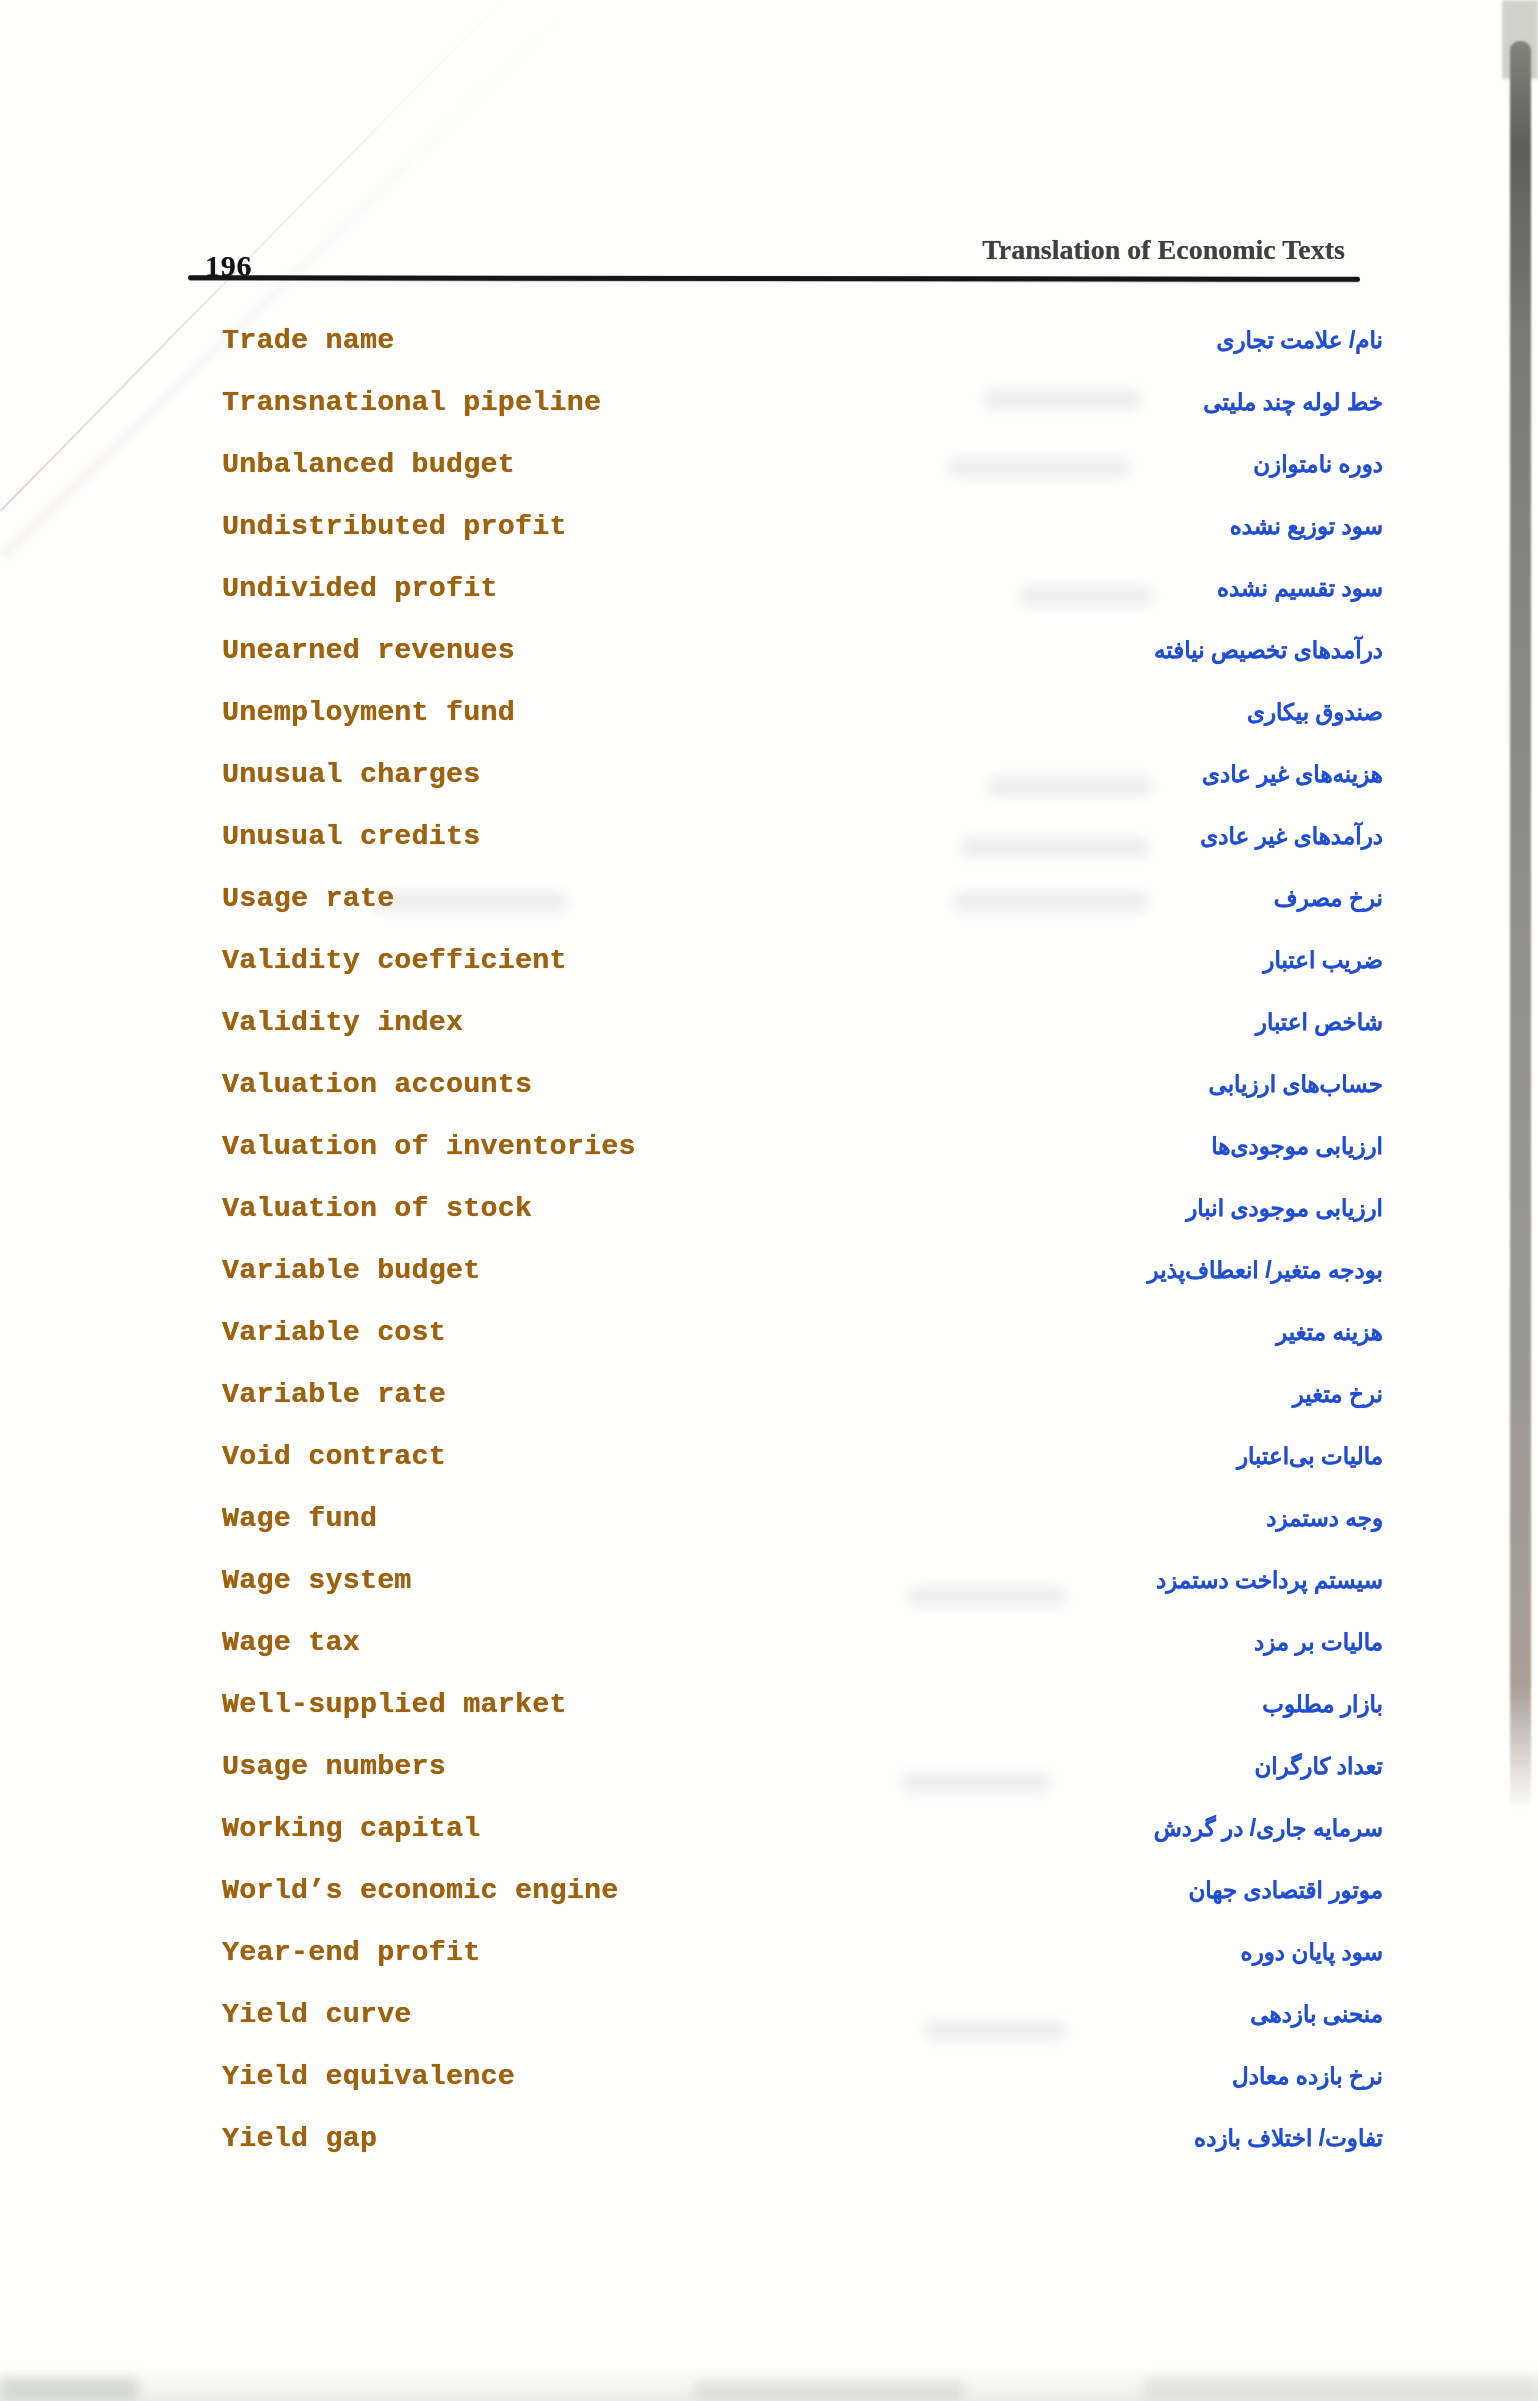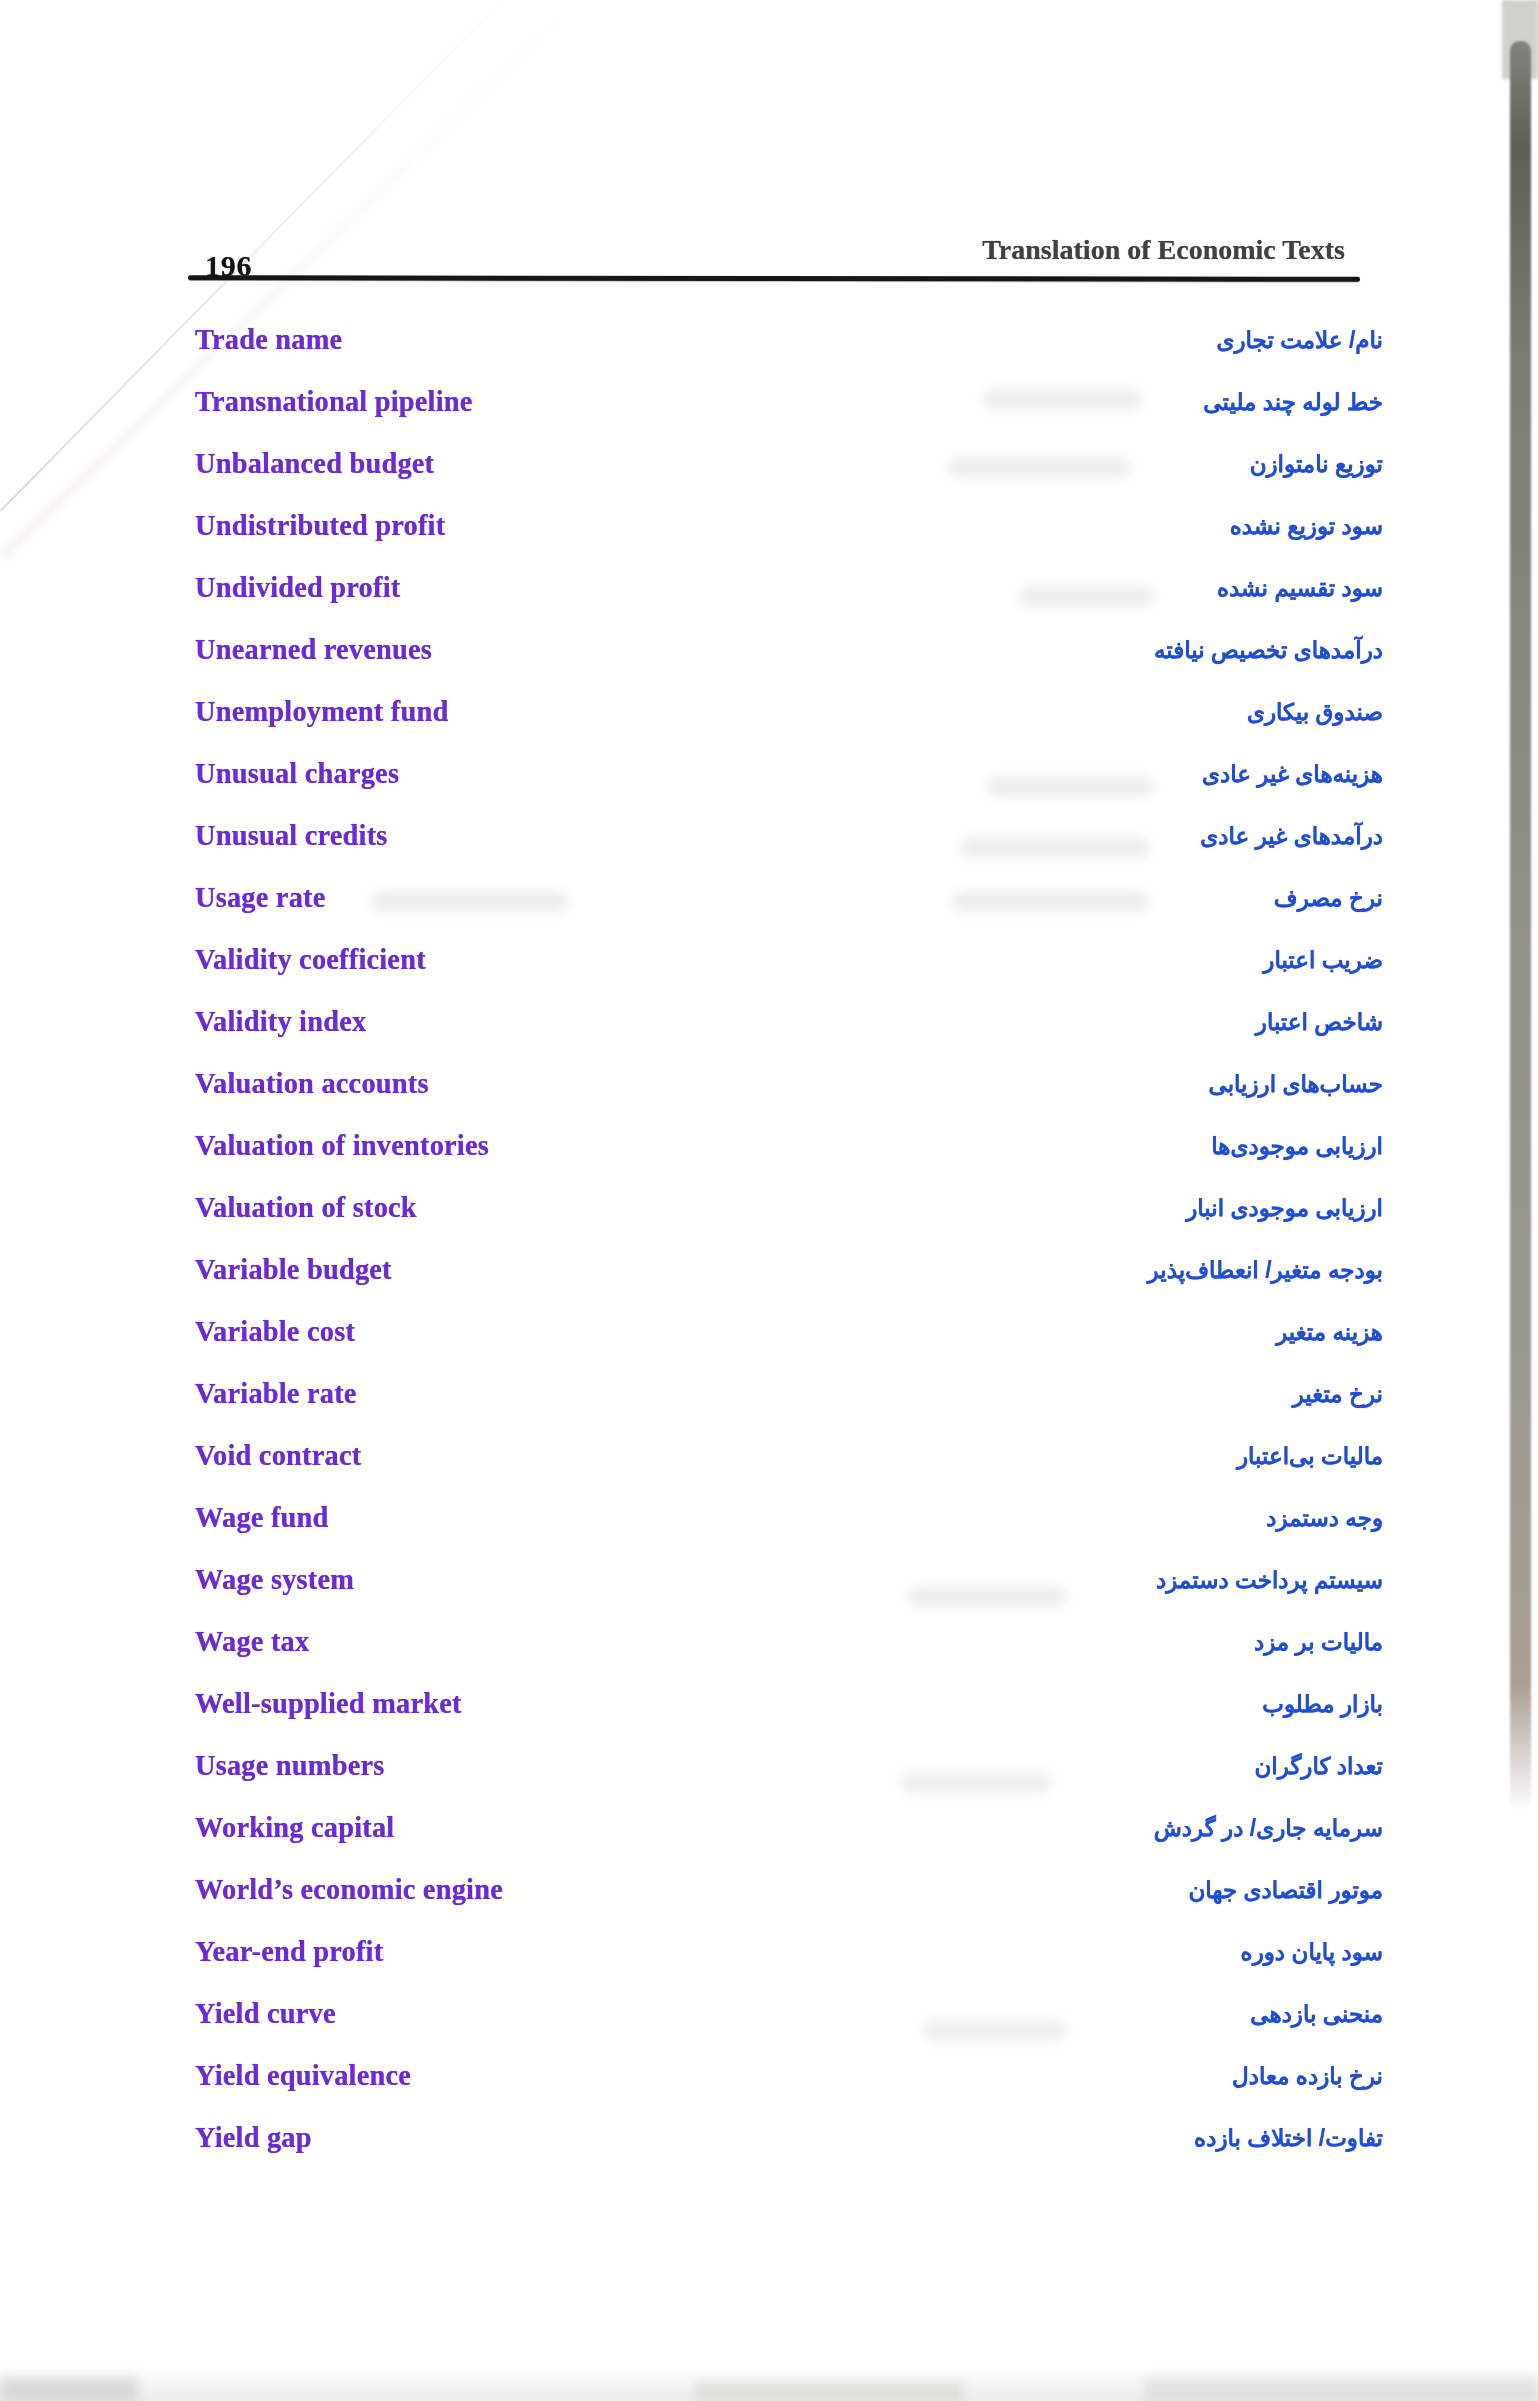--- a/index.html
+++ b/index.html
@@ -28,25 +28,26 @@
     position: absolute; left: 188px; right: 179px; top: 276px;
     height: 4.7px; background: #161616; border-radius: 2.4px;
     transform: rotate(0.08deg);
     box-shadow: 0 0.8px 0.8px rgba(60,60,60,.35);
   }
 
   
   .glossary-list { position: absolute; top: 309px; left: 0; right: 0; }
   .glossary-row { position: relative; height: 62px; }
   .term-en {
-    position: absolute; left: 195px; top: 50%;
+    position: absolute; left: 222px; top: 50%;
     transform: translateY(-50%);
-    font-size: 28.4px; font-weight: bold; color: #6d28d9;
+    font-size: 28.4px; font-weight: bold; color: #a16207;
     letter-spacing: 0.2px; white-space: nowrap;
     text-shadow: 0 0 0.8px rgba(25,25,25,.6);
+    font-family: Liberation Mono, monospace;
   }
   .term-fa {
     position: absolute; right: 156px; top: 50%;
     transform: translateY(-50%);
     direction: rtl; unicode-bidi: embed;
     font-family: Liberation Sans, sans-serif;
     font-size: 23px; font-weight: bold; color: #1d4ed8;
     white-space: nowrap;
     text-shadow: 0 0 0.8px rgba(25,25,25,.55);
     text-align: center;
@@ -122,21 +123,21 @@
   <div class="glossary-row">
     <span class="term-en">Trade name</span>
     <span class="term-fa">نام/ علامت تجاری</span>
   </div>
   <div class="glossary-row">
     <span class="term-en">Transnational pipeline</span>
     <span class="term-fa">خط لوله چند ملیتی</span>
   </div>
   <div class="glossary-row">
     <span class="term-en">Unbalanced budget</span>
-    <span class="term-fa">توزیع نامتوازن</span>
+    <span class="term-fa">دوره نامتوازن</span>
   </div>
   <div class="glossary-row">
     <span class="term-en">Undistributed profit</span>
     <span class="term-fa">سود توزیع نشده</span>
   </div>
   <div class="glossary-row">
     <span class="term-en">Undivided profit</span>
     <span class="term-fa">سود تقسیم نشده</span>
   </div>
   <div class="glossary-row">

